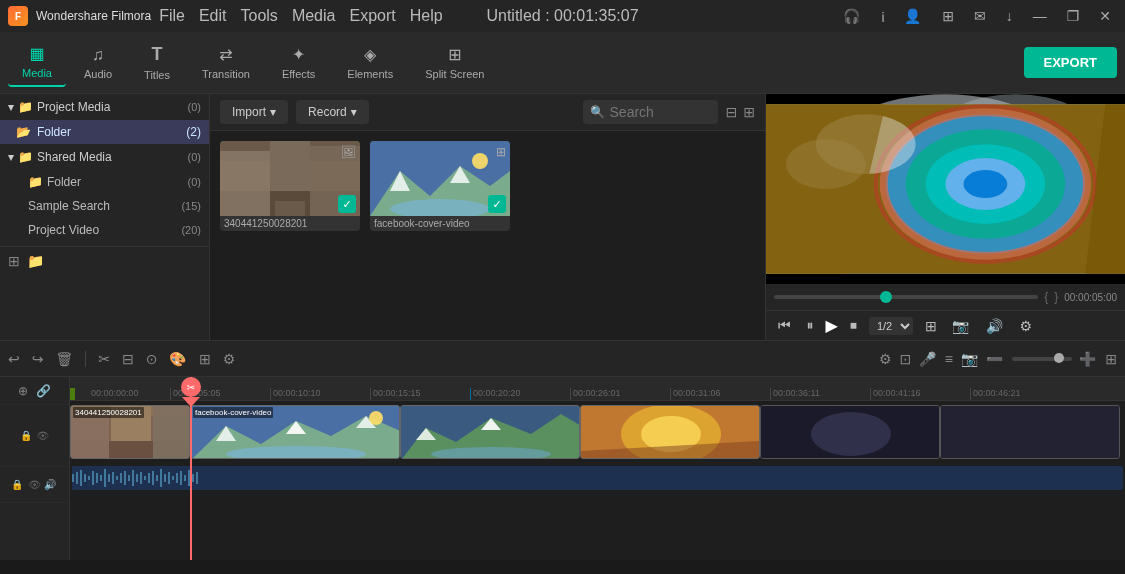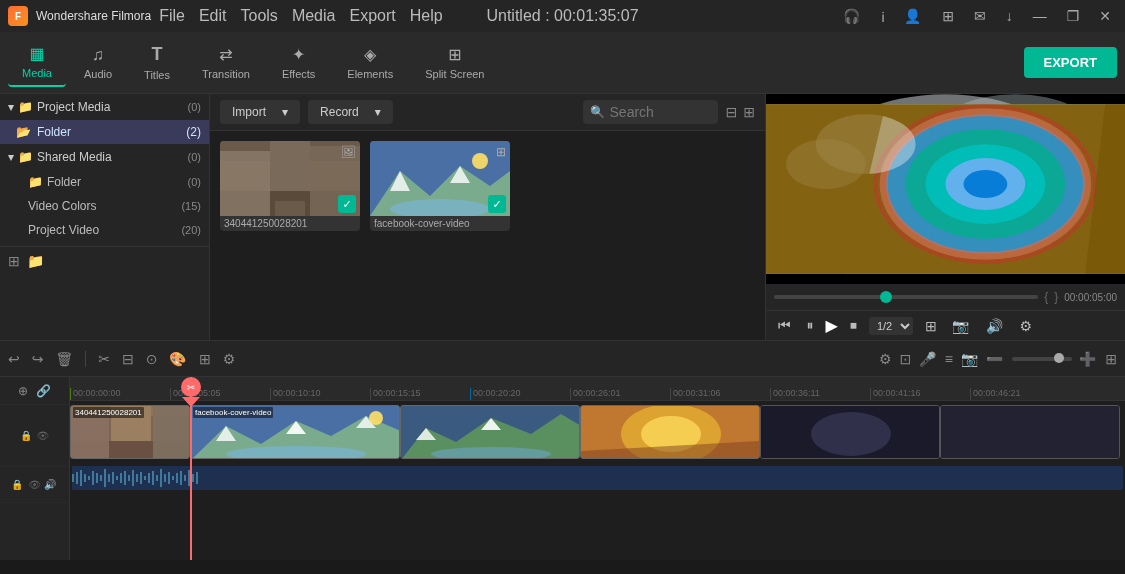--- a/index.html
+++ b/index.html
@@ -145,21 +145,21 @@
     .import-btn, .record-btn {
       background: #333;
       color: #ccc;
       border: none;
       border-radius: 4px;
       padding: 5px 12px;
       font-size: 12px;
       cursor: pointer;
       display: flex;
       align-items: center;
-      gap: 16px;
+      gap: 4px;
     }
     .search-box {
       margin-left: auto;
       display: flex;
       align-items: center;
       background: #333;
       border-radius: 4px;
       padding: 4px 8px;
       gap: 4px;
       color: #888;
@@ -453,21 +453,21 @@
         <span>📁</span>
         <span>Shared Media</span>
         <span class="count">(0)</span>
       </div>
       <div class="sub-item">
         <span>📁</span>
         <span>Folder</span>
         <span class="count">(0)</span>
       </div>
       <div class="sub-item">
-        <span>Video Colors</span>
+        <span>Sample Search</span>
         <span class="count">(15)</span>
       </div>
       <div class="sub-item">
         <span>Project Video</span>
         <span class="count">(20)</span>
       </div>
     </div>
 
     <div class="panel-bottom">
       <span>⊞</span>
@@ -643,21 +643,21 @@
         <span>🔒</span>
         <span>👁</span>
         <span>🔊</span>
       </div>
     </div>
 
     <div id="track-content" style="flex:1;position:relative;overflow:hidden;background:#1e1e1e;">
 
       <div style="height:24px;background:#2a2a2a;display:flex;align-items:flex-end;border-bottom:1px solid #333;overflow:hidden;">
         <div style="display:flex;font-size:9px;color:#666;width:100%;">
-          <div style="min-width:100px;border-left:1px solid #4d7c0f;padding-left:2px;padding-bottom:2px;">00:00:00:00</div>
+          <div style="min-width:100px;border-left:5px solid #4d7c0f;padding-left:16px;padding-bottom:2px;">00:00:00:00</div>
           <div style="min-width:100px;border-left:1px solid #444;padding-left:2px;padding-bottom:2px;">00:00:05:05</div>
           <div style="min-width:100px;border-left:1px solid #444;padding-left:2px;padding-bottom:2px;">00:00:10:10</div>
           <div style="min-width:100px;border-left:1px solid #444;padding-left:2px;padding-bottom:2px;">00:00:15:15</div>
           <div style="min-width:100px;border-left:1px solid #0369a1;padding-left:2px;padding-bottom:2px;">00:00:20:20</div>
           <div style="min-width:100px;border-left:1px solid #444;padding-left:2px;padding-bottom:2px;">00:00:26:01</div>
           <div style="min-width:100px;border-left:1px solid #444;padding-left:2px;padding-bottom:2px;">00:00:31:06</div>
           <div style="min-width:100px;border-left:1px solid #444;padding-left:2px;padding-bottom:2px;">00:00:36:11</div>
           <div style="min-width:100px;border-left:1px solid #444;padding-left:2px;padding-bottom:2px;">00:00:41:16</div>
           <div style="min-width:100px;border-left:1px solid #444;padding-left:2px;padding-bottom:2px;">00:00:46:21</div>
         </div>

